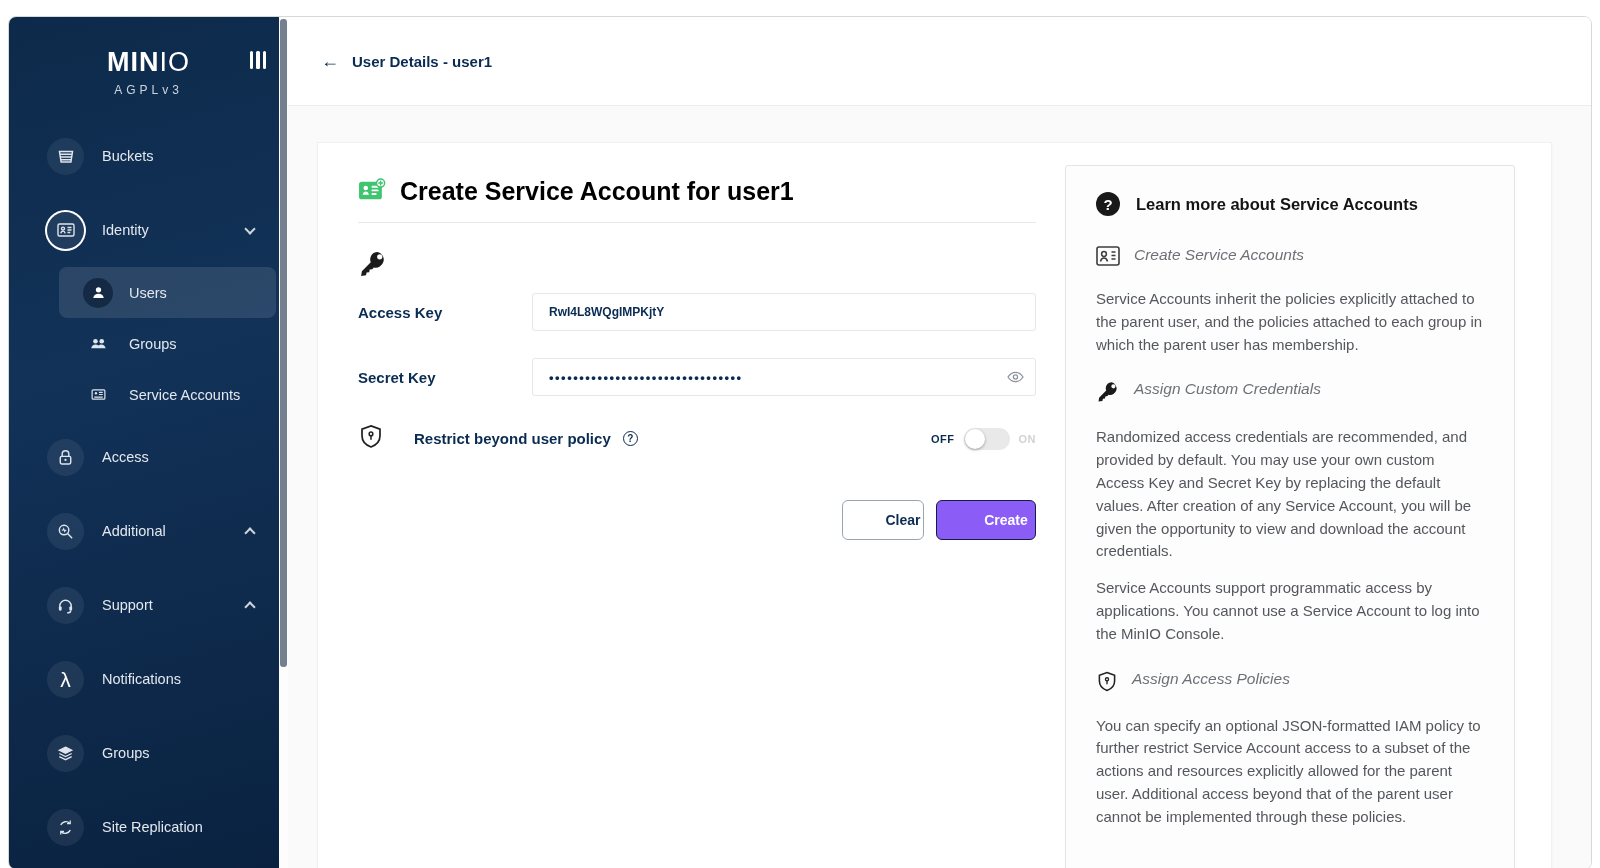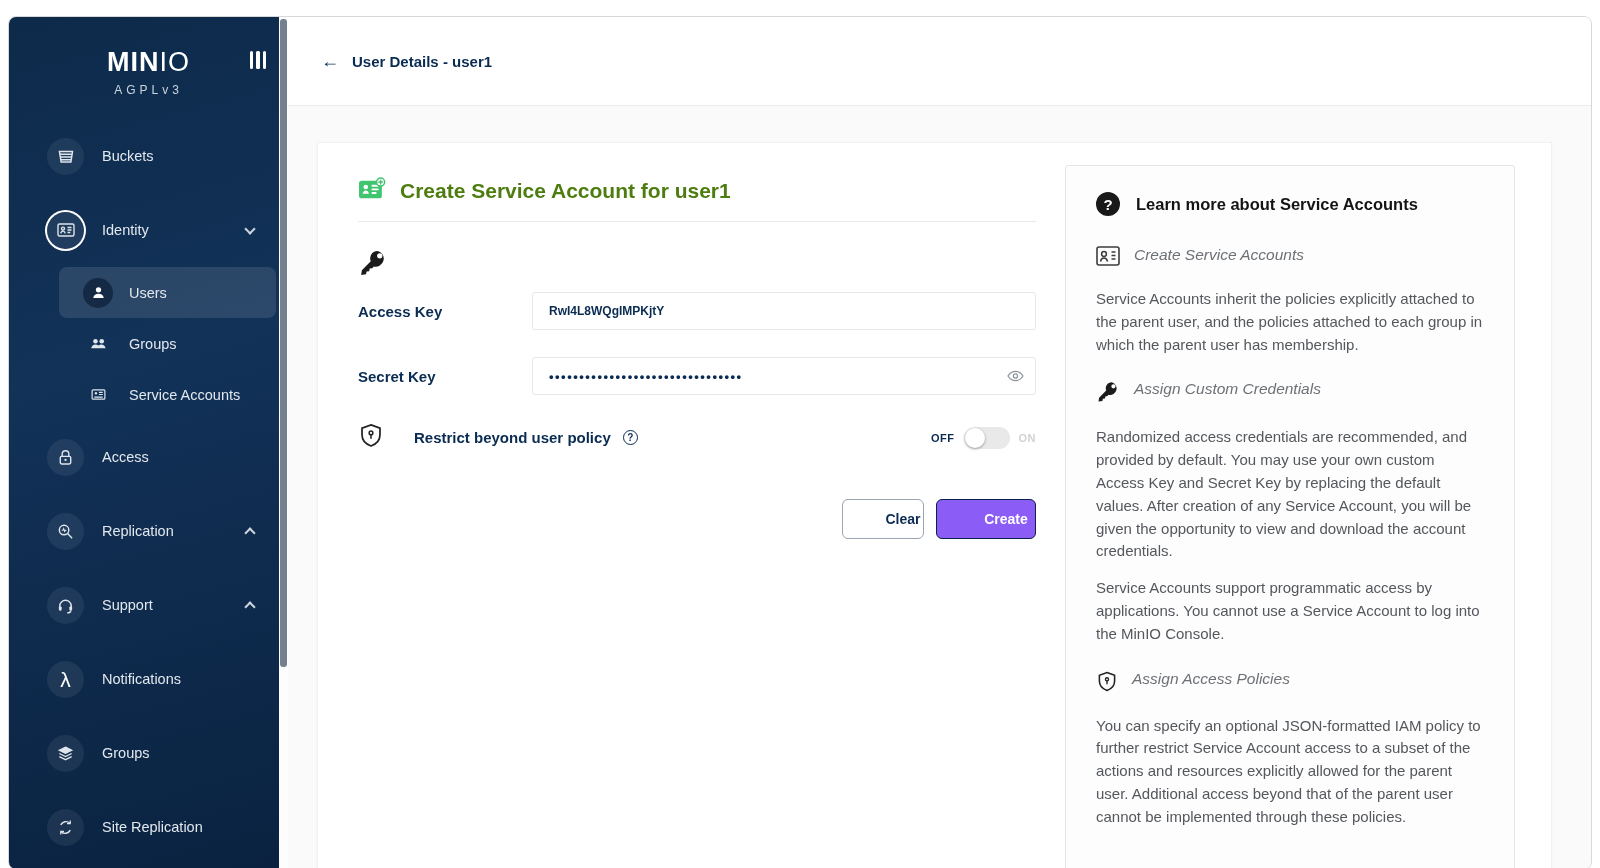--- a/index.html
+++ b/index.html
@@ -49,21 +49,21 @@
   .back { font-size:18px; color:#0a2b52; cursor:pointer; line-height:1; }
   .page-title { font-size:15px; font-weight:700; color:#0a2b52; }
 
   .content { flex:1; padding:36px 39px 0 29px; overflow:hidden; }
   .panel { background:#fff; border:1px solid #f1f1f1; box-shadow:0 1px 3px rgba(0,0,0,.04);
            min-height:760px; display:flex; gap:29px; padding:22px 36px 0 40px; }
 
   
   .form-col { flex:1; padding-top:12px; min-width:0; }
   .title-row { display:flex; align-items:center; gap:14px; }
-  .form-title { font-size:21px; font-weight:700; color:#4d7c0f; }
+  .form-title { font-size:25px; font-weight:700; color:#000000; }
   .divider { border:none; border-top:1px solid #e8e8e8; margin:16px 0 26px; }
   .key-ico { margin-bottom:10px; }
   .field-row { display:flex; align-items:center; margin-bottom:27px; }
   .field-row label { width:174px; flex-shrink:0; font-size:15px; font-weight:700; color:#0a2b52; }
   .input-wrap { position:relative; flex:1; }
   .input-wrap input { width:100%; height:38px; border:1px solid #e7e7e7; border-radius:3px;
             padding:0 42px 0 16px; font-family:"Liberation Sans",sans-serif;
             font-size:12px; font-weight:700; color:#0a2b52; background:#fff; outline:none; }
   .input-wrap input.secret { font-size:13px; letter-spacing:1.5px; }
   .eye-btn { position:absolute; right:12px; top:50%; transform:translateY(-50%); cursor:pointer;
@@ -187,21 +187,21 @@
       </div>
 
       <div class="nav-item">
         <span class="circle">
           <svg width="19" height="19" viewBox="0 0 20 20" fill="none" stroke="#dfe5ec" stroke-width="1.5">
             <circle cx="8.5" cy="8.5" r="5"></circle>
               <path d="M12.2 12.2L17 17"></path>
             <path d="M6 8.7h1.3l.8-1.7 1 3 .8-1.3H11" stroke-width="1.1"></path>
           </svg>
         </span>
-        <span class="lbl">Replication</span>
+        <span class="lbl">Additional</span>
         <span class="chev up"></span>
       </div>
 
       <div class="nav-item">
         <span class="circle">
           <svg width="19" height="19" viewBox="0 0 20 20" fill="none" stroke="#dfe5ec" stroke-width="1.5">
             <path d="M4 12v-1.5a6 6 0 0 1 12 0V12"></path>
             <rect x="3" y="11" width="3" height="4.5" rx="1.2" fill="#dfe5ec" stroke="none"></rect>
             <rect x="14" y="11" width="3" height="4.5" rx="1.2" fill="#dfe5ec" stroke="none"></rect>
             <path d="M15.5 15.5c0 1.6-1.6 2.3-3.8 2.3"></path>

